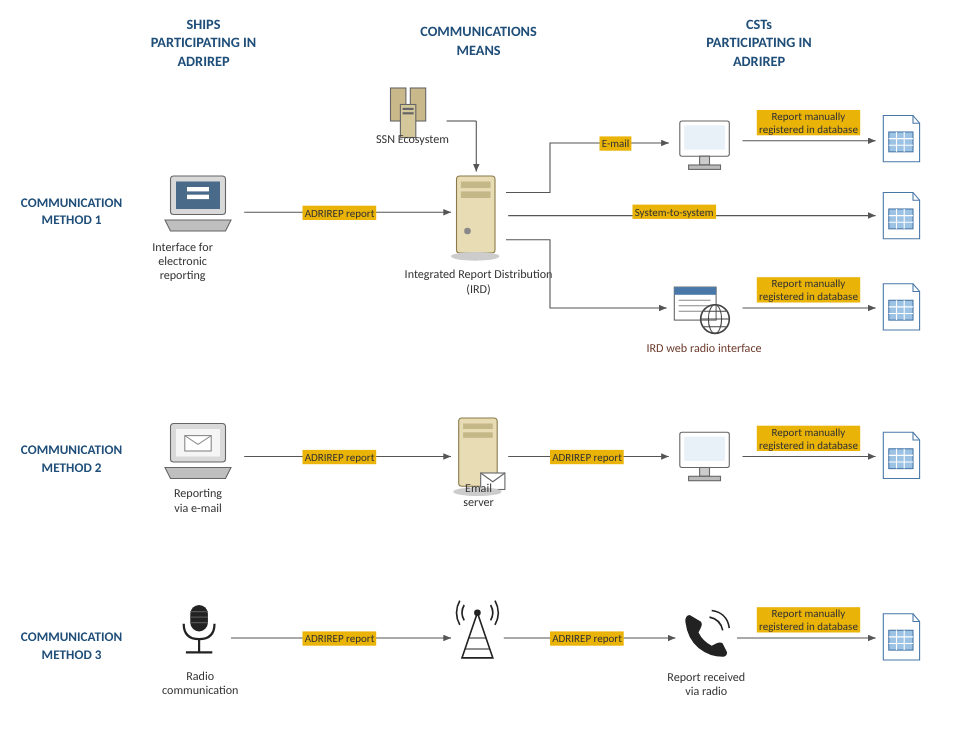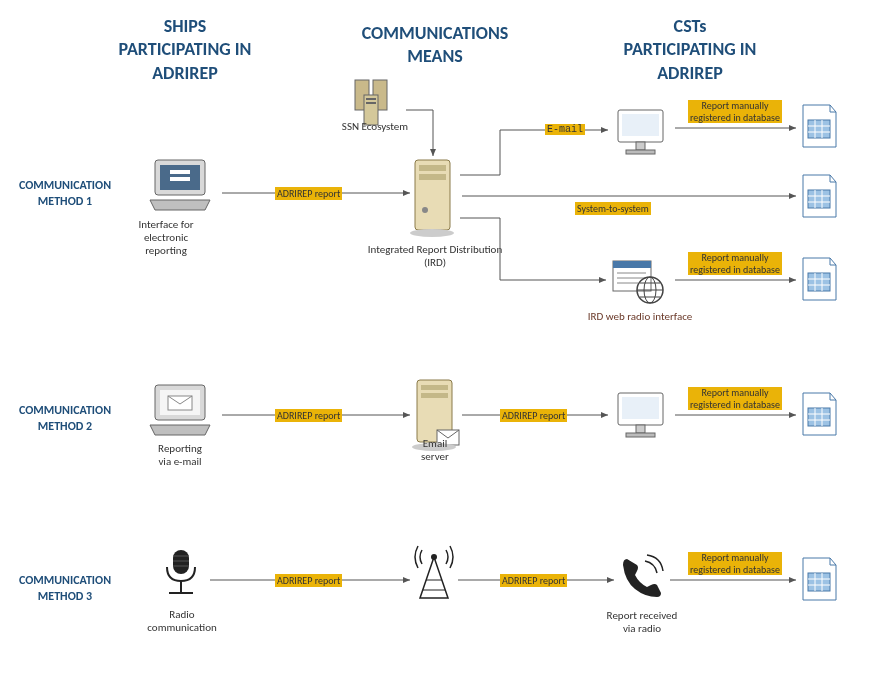--- a/index.html
+++ b/index.html
@@ -9,21 +9,21 @@
     width: 873px;
     height: 682px;
     position: relative;
     background: #fff;
     color: #333;
   }
   .header {
     position: absolute;
     color: #1f4e79;
     font-weight: bold;
-    font-size: 18px;
+    font-size: 13px;
     text-align: center;
     line-height: 1.3;
   }
   .method-label {
     position: absolute;
     color: #1f4e79;
     font-weight: bold;
     font-size: 12px;
     text-align: center;
     line-height: 1.3;
@@ -273,22 +273,22 @@
   <line x1="222" y1="415" x2="410" y2="415" stroke="#555" marker-end="url(#ah)"></line>
   <line x1="462" y1="415" x2="608" y2="415" stroke="#555" marker-end="url(#ah)"></line>
   <line x1="675" y1="415" x2="796" y2="415" stroke="#555" marker-end="url(#ah)"></line>
 
   <line x1="210" y1="580" x2="410" y2="580" stroke="#555" marker-end="url(#ah)"></line>
   <line x1="458" y1="580" x2="614" y2="580" stroke="#555" marker-end="url(#ah)"></line>
   <line x1="670" y1="580" x2="796" y2="580" stroke="#555" marker-end="url(#ah)"></line>
 </svg>
 
 <div class="edge-label" style="left:275px; top:187px;"><span>ADRIREP report</span></div>
-<div class="edge-label" style="left:545px; top:124px;font-family:Liberation Mono, monospace;"><span>E-mail</span></div>
-<div class="edge-label" style="left:575px; top:202px;"><span>System-to-system</span></div>
+<div class="edge-label" style="left:545px; top:124px;"><span>E-mail</span></div>
+<div class="edge-label" style="left:575px; top:186px;"><span>System-to-system</span></div>
 <div class="edge-label" style="left:688px; top:100px; line-height:1.15;"><span>Report manually<br>registered in database</span></div>
 <div class="edge-label" style="left:688px; top:252px; line-height:1.15;"><span>Report manually<br>registered in database</span></div>
 
 <div class="edge-label" style="left:275px; top:409px;"><span>ADRIREP report</span></div>
 <div class="edge-label" style="left:500px; top:409px;"><span>ADRIREP report</span></div>
 <div class="edge-label" style="left:688px; top:387px; line-height:1.15;"><span>Report manually<br>registered in database</span></div>
 
 <div class="edge-label" style="left:275px; top:574px;"><span>ADRIREP report</span></div>
 <div class="edge-label" style="left:500px; top:574px;"><span>ADRIREP report</span></div>
 <div class="edge-label" style="left:688px; top:552px; line-height:1.15;"><span>Report manually<br>registered in database</span></div>

